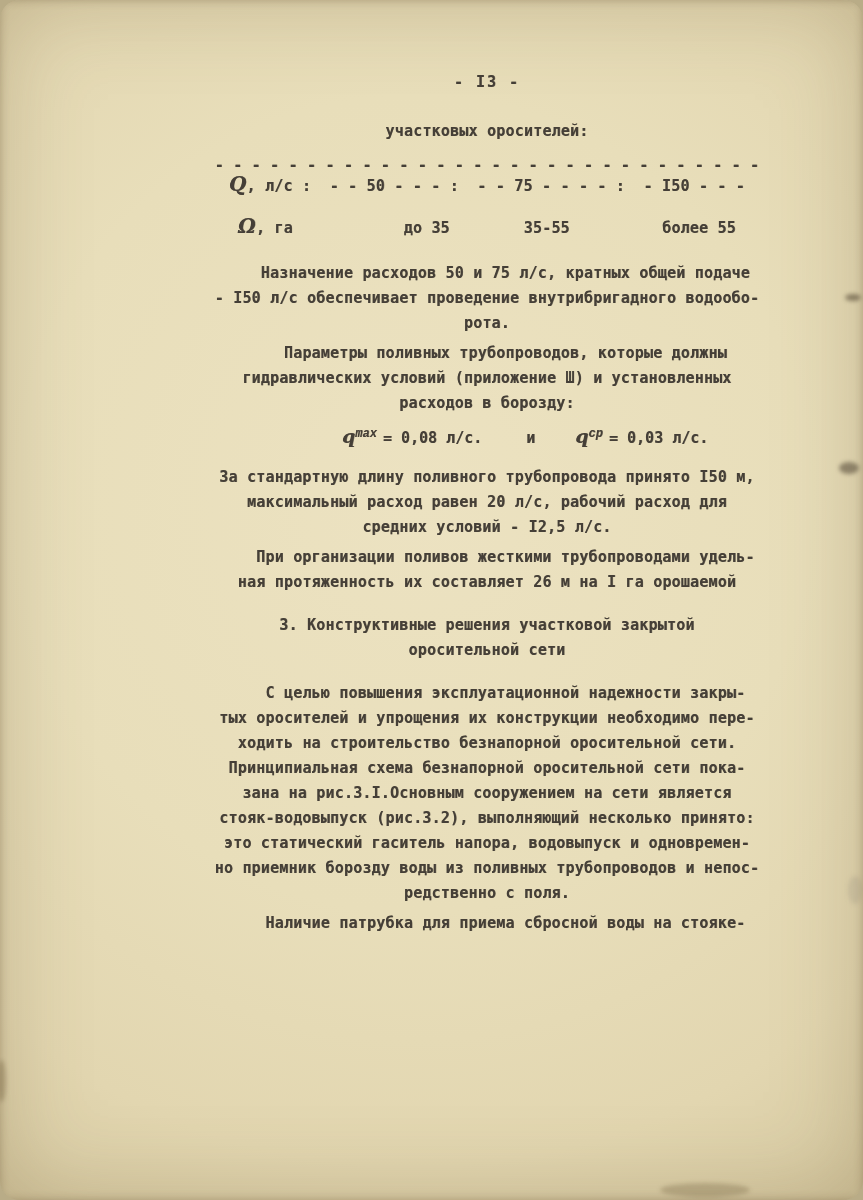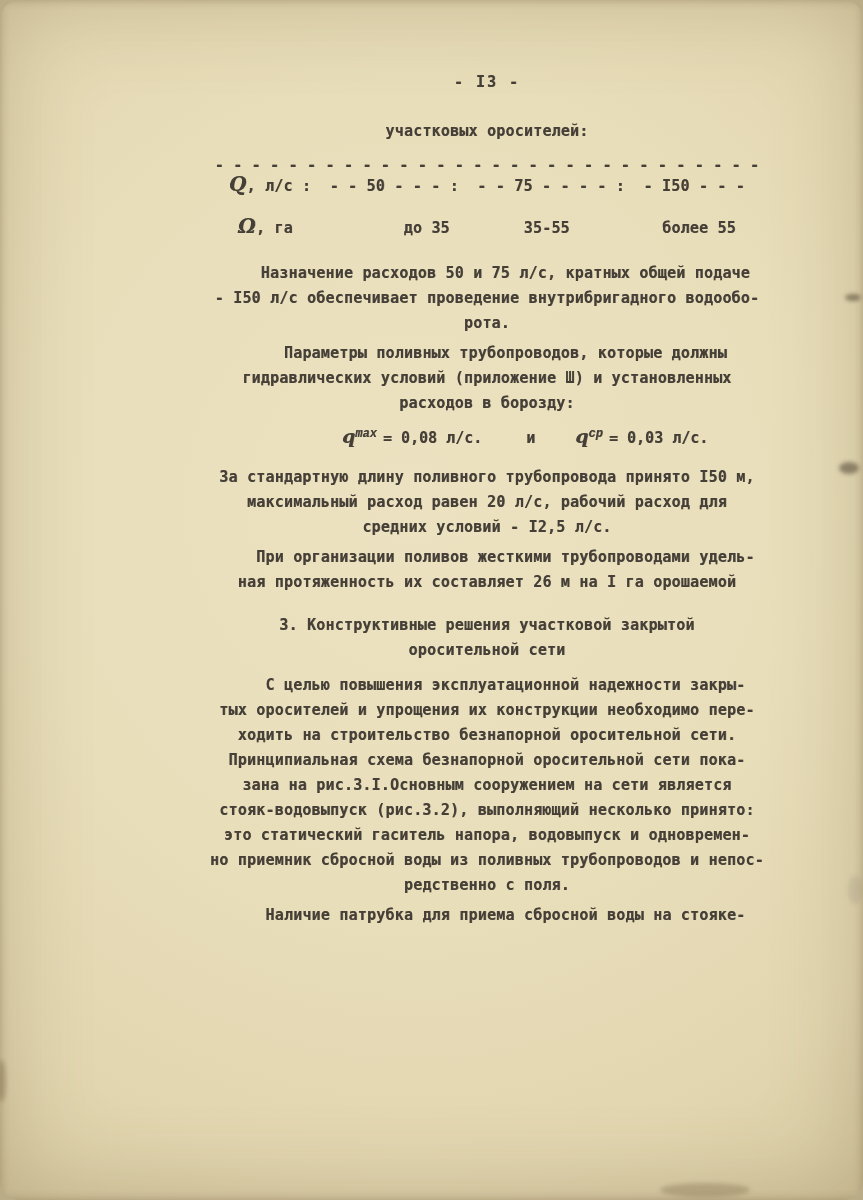--- a/index.html
+++ b/index.html
@@ -75,21 +75,21 @@
   .fsub {
     font-family: Liberation Mono, monospace;
     font-style: italic;
     font-size: 12px;
     position: relative;
     top: -6px;
     margin-right: 2px;
   }
   .frhs { margin-left: 4px; }
   .fconj { margin: 0 40px 0 44px; }
-  .heading { margin: 18px 0 10px 0; }
+  .heading { margin: 18px 0 18px 0; }
   .heading .line { text-align: center; }
   .smudge {
     position: absolute;
     border-radius: 50%;
     filter: blur(2px);
     pointer-events: none;
   }
   .s1 { left: 845px; top: 294px; width: 16px; height: 7px; background: rgba(70, 58, 42, 0.55); }
   .s2 { left: 839px; top: 462px; width: 20px; height: 12px; background: rgba(60, 50, 38, 0.5); }
   .s3 { left: -3px; top: 1060px; width: 9px; height: 42px; background: rgba(115, 96, 64, 0.35); }
@@ -143,21 +143,21 @@
       </div>
 
     <div class="para">
         <div class="line">    С целью повышения эксплуатационной надежности закры-</div>
         <div class="line">тых оросителей и упрощения их конструкции необходимо пере-</div>
         <div class="line">ходить на строительство безнапорной оросительной сети.</div>
         <div class="line">Принципиальная схема безнапорной оросительной сети пока-</div>
         <div class="line">зана на рис.3.I.Основным сооружением на сети является</div>
         <div class="line">стояк-водовыпуск (рис.3.2), выполняющий несколько принято:</div>
         <div class="line">это статический гаситель напора, водовыпуск и одновремен-</div>
-        <div class="line">но приемник сбросной воды из поливных трубопроводов и непос-</div>
+        <div class="line">но приемник борозду воды из поливных трубопроводов и непос-</div>
         <div class="line">редственно с поля.</div>
       </div>
 
     <div class="para">
         <div class="line">    Наличие патрубка для приема сбросной воды на стояке-</div>
       </div>
 
   </div>
 
   <div class="smudge s1"></div>

